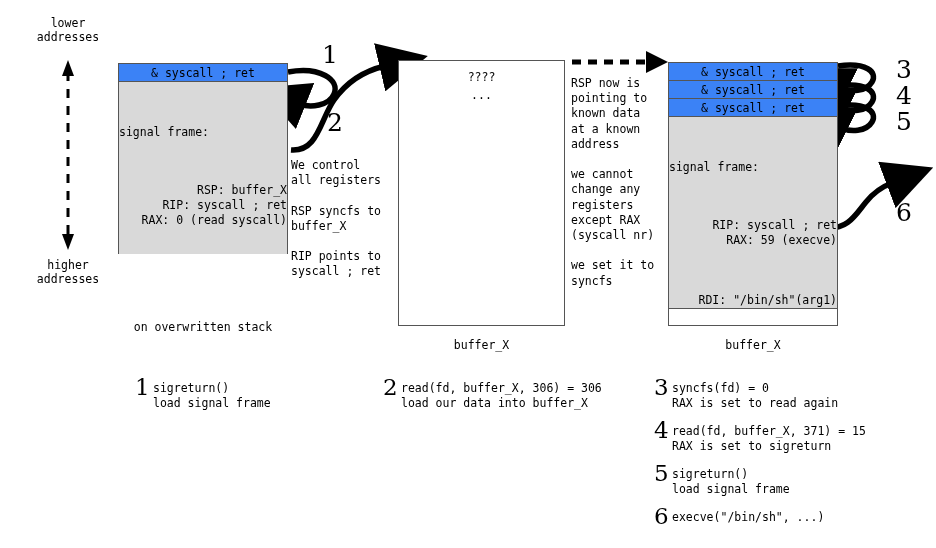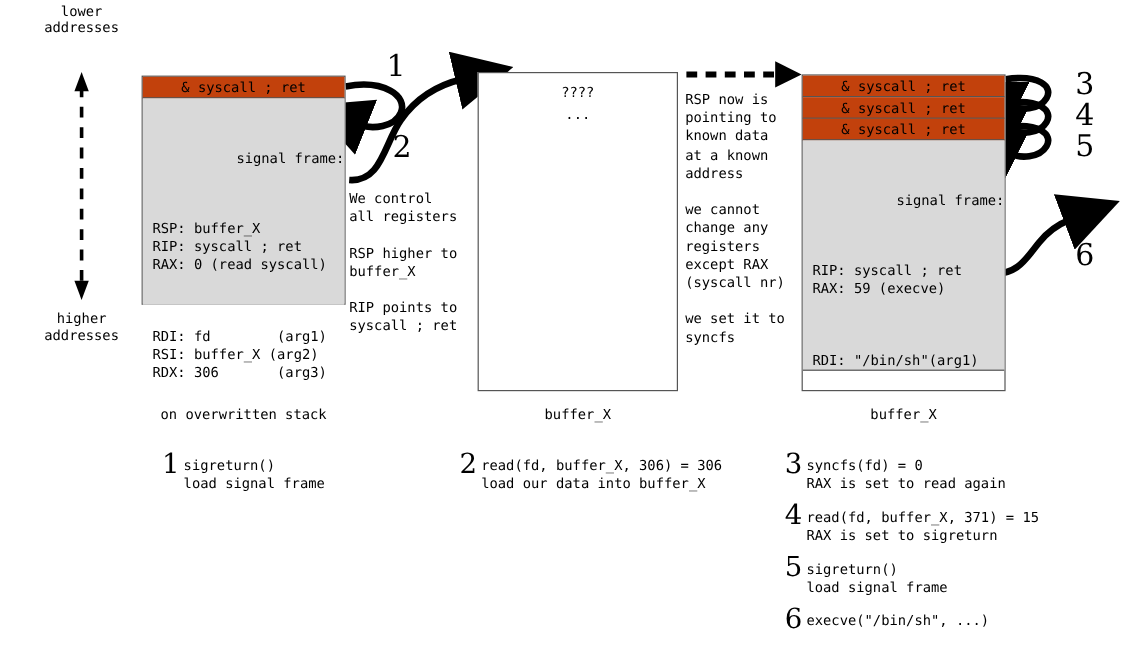--- a/index.html
+++ b/index.html
@@ -8,37 +8,37 @@
     font-family:"DejaVu Sans Mono","Liberation Mono",monospace;
     color:#000000;
   }
   .abs{position:absolute;}
 
   
   .axis-label{
     font-size:11.5px;line-height:14px;text-align:center;width:110px;
     white-space:pre-line;
   }
-  #axis-lower{left:13px;top:2px;}
+  #axis-lower{left:13px;top:16px;}
   #axis-higher{left:13px;top:258px;}
 
   
   .box{box-sizing:border-box;border:1.6px solid #555;background:#ffffff;}
   .cell{
     box-sizing:border-box;
     font-size:11.5px;line-height:18px;height:18px;
     text-align:center;white-space:pre;
-    border-bottom:1.6px solid #555;background:#c2410c;
+    border-bottom:1.6px solid #555;background:#3b82f6;
   }
   .frame{
     box-sizing:border-box;background:#d9d9d9;
     font-size:11.5px;line-height:15.2px;white-space:pre;
   }
-  .frame .title{text-align:right;padding-top:13px;}
-  .frame .rows{padding-left:8px;padding-top:12px;}
+  .frame .title{text-align:left;padding-top:13px;}
+  .frame .rows{padding-left:8px;padding-top:12px;text-align:right;}
   .frame .rows.gap{padding-top:14px;}
 
   
   #box1{left:118px;top:63px;width:170px;height:191px;}
   #box1 .cell{width:100%;}
   #box1 .frame{height:172px;border-bottom:none;}
 
   
   #box2{left:398px;top:60px;width:167px;height:266px;}
   #box2 .q{
@@ -47,21 +47,21 @@
   }
 
   
   #box3{left:668px;top:62px;width:170px;height:264px;}
   #box3 .frame{height:192px;border-bottom:1.6px solid #555;}
   #box3 .cell.last{border-bottom:none;}
 
   .box-caption{
     font-size:11.5px;text-align:center;white-space:pre;
   }
-  #cap1{left:78px;top:338px;width:250px;}
+  #cap1{left:78px;top:320px;width:250px;}
   #cap2{left:398px;top:338px;width:167px;}
   #cap3{left:668px;top:338px;width:170px;}
 
   
   .annot{
     font-size:11.5px;line-height:15.2px;white-space:pre;
   }
   #annot-mid{left:291px;top:158px;width:110px;}
   #annot-right{left:571px;top:76px;width:95px;}
 
@@ -143,23 +143,20 @@
 <div class="step-num" style="left:896px;top:109px;">5</div>
 <div class="step-num" style="left:896px;top:200px;">6</div>
 
 <div class="abs box" id="box1">
   <div class="cell">&amp; syscall ; ret</div>
   <div class="frame">
     <div class="title">signal frame:</div>
     <div class="rows">RSP: buffer_X
 RIP: syscall ; ret
 RAX: 0 (read syscall)</div>
-    <div class="rows gap">RDI: fd        (arg1)
-RSI: buffer_X (arg2)
-RDX: 306       (arg3)</div>
   </div>
 </div>
 <div class="abs box-caption" id="cap1">on overwritten stack</div>
 
 <div class="abs box" id="box2">
   <div class="q">????</div>
   <div class="q" style="padding-top:2px;">...</div>
 </div>
 <div class="abs box-caption" id="cap2">buffer_X</div>
 
@@ -172,21 +169,21 @@
     <div class="rows">RIP: syscall ; ret
 RAX: 59 (execve)</div>
     <div class="rows gap">RDI: "/bin/sh"(arg1)</div>
   </div>
 </div>
 <div class="abs box-caption" id="cap3">buffer_X</div>
 
 <div class="abs annot" id="annot-mid">We control
 all registers
 
-RSP higher to
+RSP syncfs to
 buffer_X
 
 RIP points to
 syscall ; ret</div>
 <div class="abs annot" id="annot-right">RSP now is
 pointing to
 known data
 at a known
 address
 

